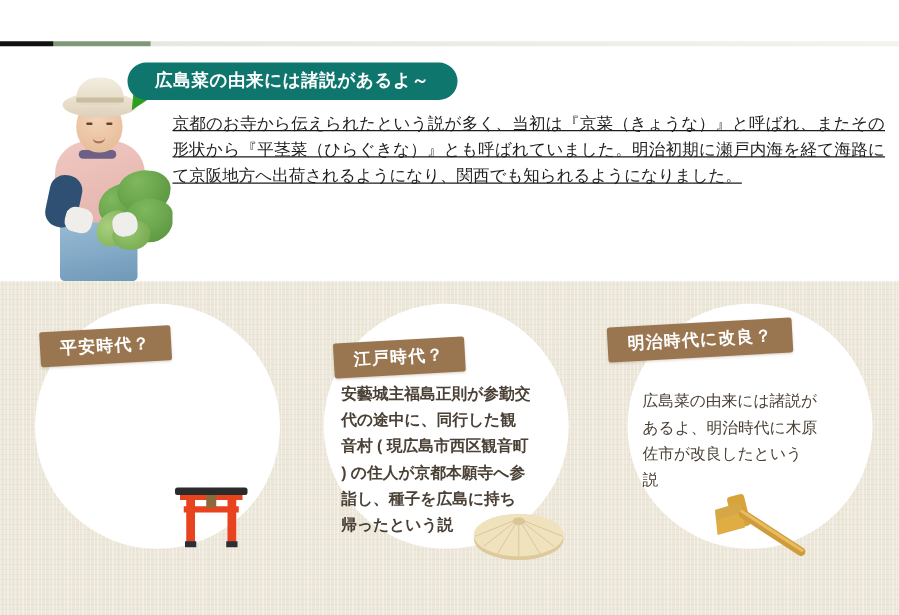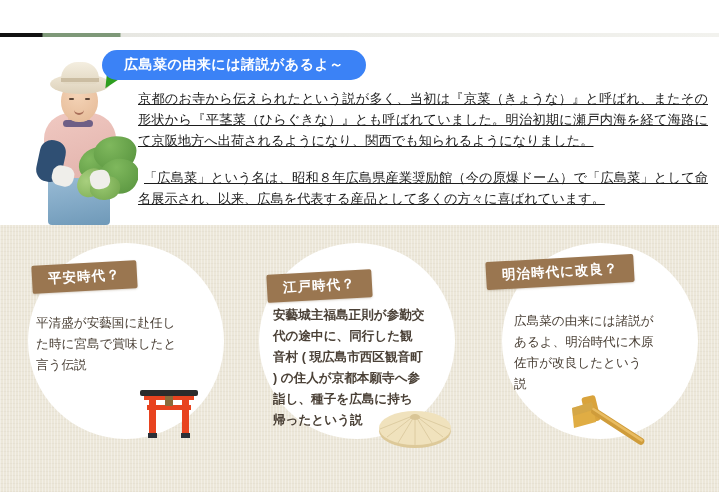--- a/index.html
+++ b/index.html
@@ -187,21 +187,21 @@
                 background: radial-gradient(circle at 40% 35%, #9bc972 0%, #6ea24a 100%);
                 transform: rotate(5deg); }
 
   
   #speech-bubble {
     position: absolute;
     left: 102px;
     top: 10px;
     height: 30px;
     padding: 0 22px;
-    background: #3b82f6;
+    background: #0f766e;
     border-radius: 16px;
     display: flex;
     align-items: center;
   }
   #speech-bubble-text {
     font-size: 14px;
     font-weight: bold;
     color: #ffffff;
     white-space: nowrap;
     letter-spacing: 0.5px;
@@ -356,32 +356,30 @@
     <div class="fp-gloveR"></div>
   </div>
 
   <div id="speech-bubble-tail"></div>
   <div id="speech-bubble">
     <span id="speech-bubble-text">広島菜の由来には諸説があるよ～</span>
   </div>
 
   <div id="intro-text">
     <p class="intro-para">京都のお寺から伝えられたという説が多く、当初は『京菜（きょうな）』と呼ばれ、またその形状から『平茎菜（ひらぐきな）』とも呼ばれていました。明治初期に瀬戸内海を経て海路にて京阪地方へ出荷されるようになり、関西でも知られるようになりました。</p>
-    <p class="intro-para second">「広島菜」という名は、昭和８年広島県産業奨励館（今の原爆ドーム）で「広島菜」として命名展示され、以来、広島を代表する産品として多くの方々に喜ばれています。</p>
   </div>
 </div>
 
 <div id="history-panel">
 
   <div class="history-card" id="card-heian">
     <div class="card-circle"></div>
     <div class="card-badge">
       <span class="card-badge-text">平安時代？</span>
     </div>
-    <div class="card-body">平清盛が安藝国に赴任した時に宮島で賞味したと言う伝説</div>
     <div class="card-icon" id="icon-torii">
       <svg width="62" height="52" viewBox="0 0 62 52">
         <rect x="2" y="4" width="58" height="6" rx="2" fill="#2b2b2b"></rect>
         <rect x="6" y="10" width="50" height="4" fill="#e8431f"></rect>
         <rect x="9" y="19" width="44" height="5" fill="#e8431f"></rect>
         <rect x="27" y="10" width="8" height="10" fill="#8a6a3a"></rect>
         <rect x="11" y="12" width="7" height="38" fill="#e8431f"></rect>
         <rect x="44" y="12" width="7" height="38" fill="#e8431f"></rect>
         <rect x="10" y="47" width="9" height="5" fill="#2b3038"></rect>
         <rect x="43" y="47" width="9" height="5" fill="#2b3038"></rect>

